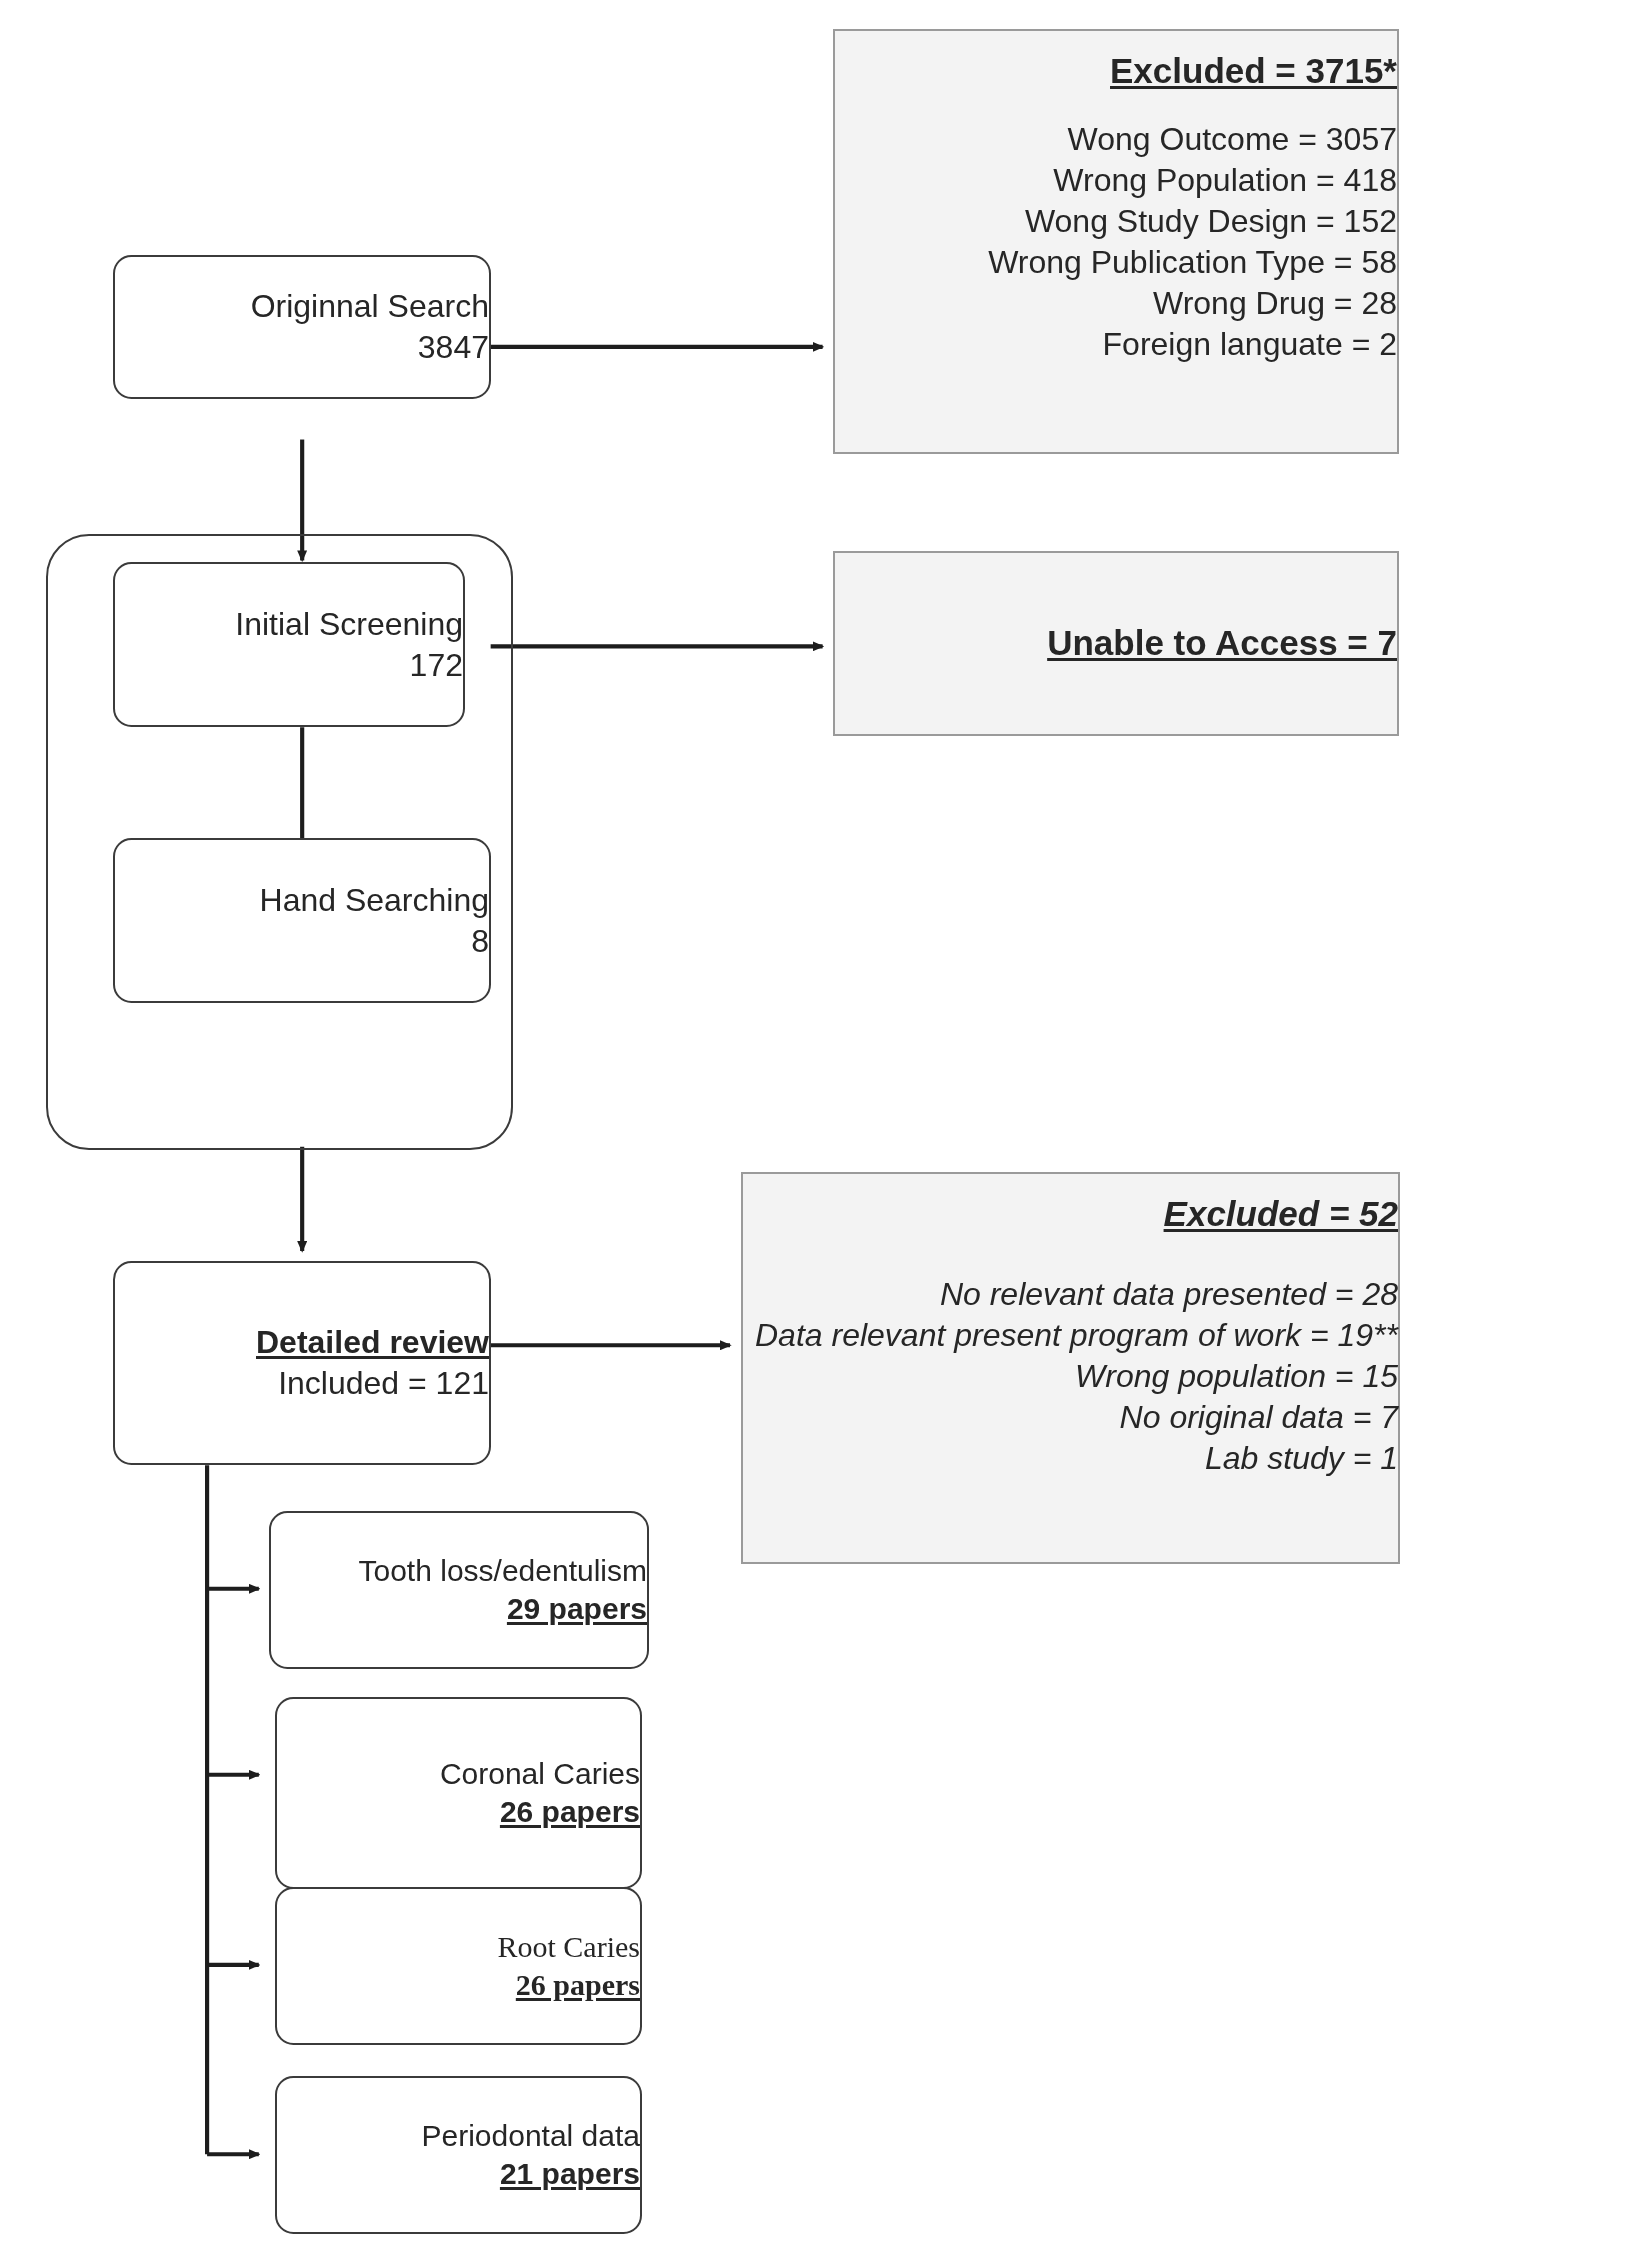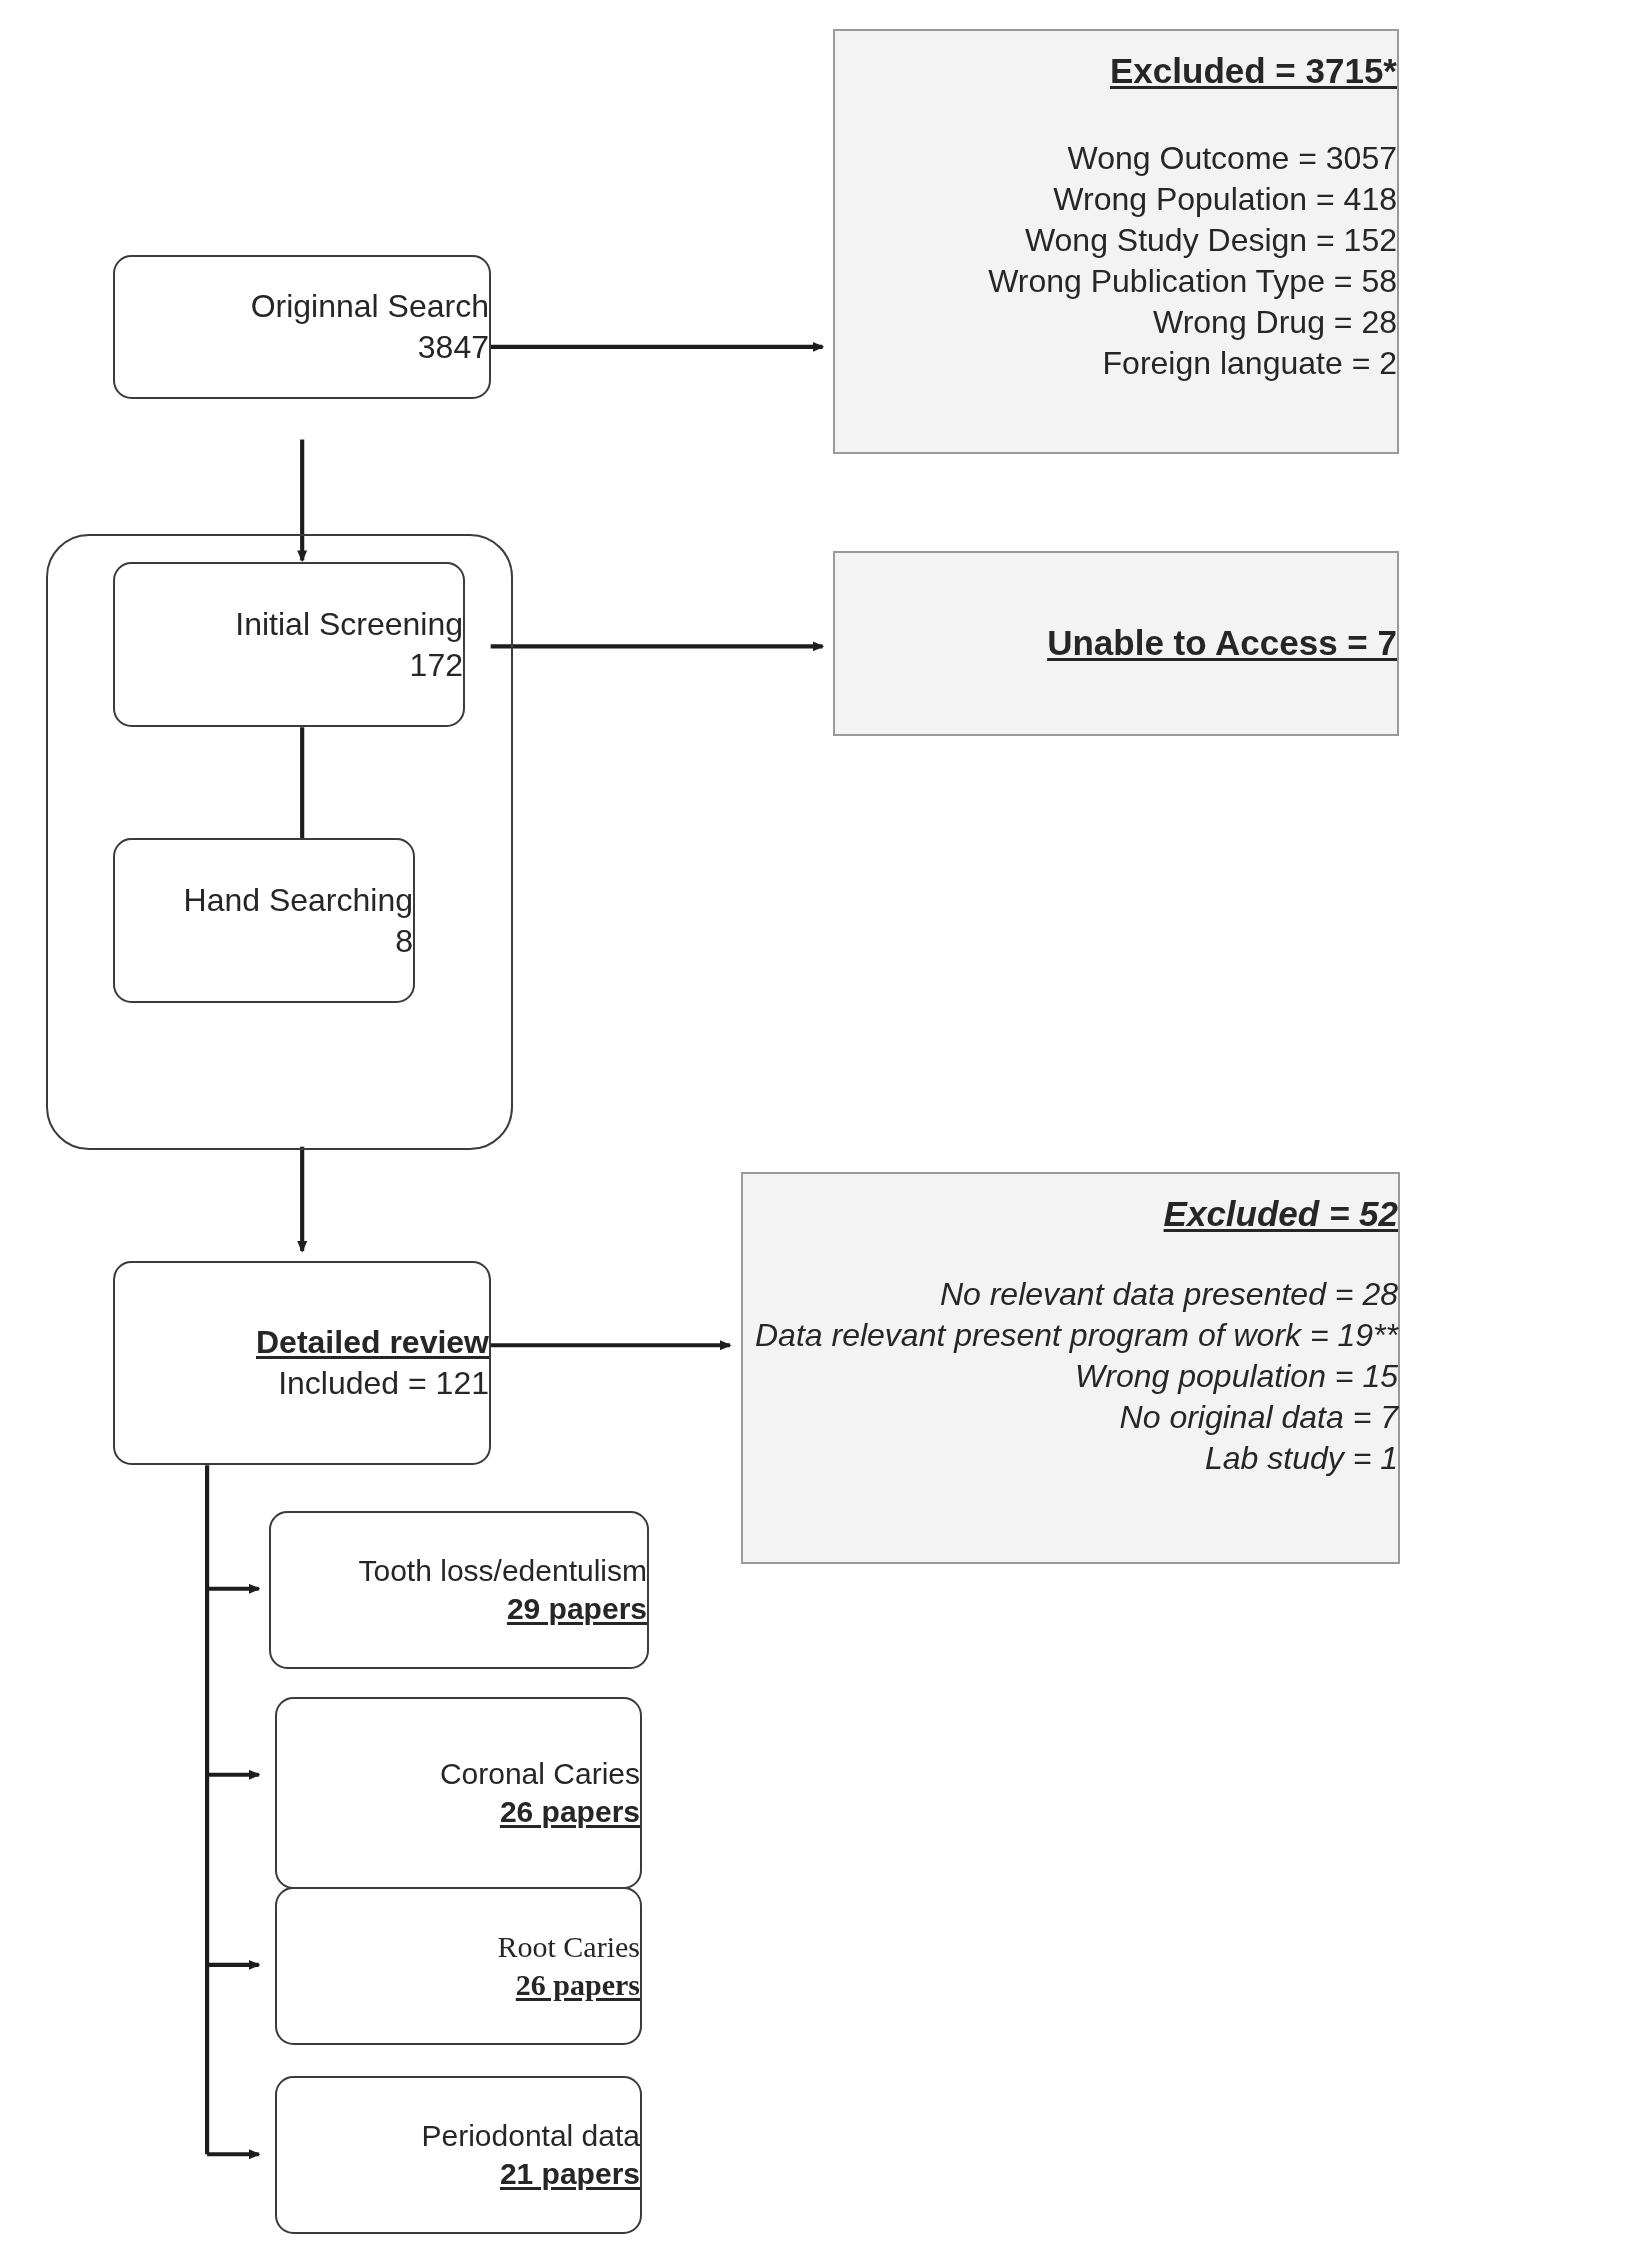--- a/index.html
+++ b/index.html
@@ -107,21 +107,21 @@
   <div class="node rounded" style="left:113px; top:255px; width:378px; height:144px;">
     <span class="line fs-main">Originnal Search</span>
     <span class="line fs-main">3847</span>
   </div>
 
   <div class="node rounded" style="left:113px; top:562px; width:352px; height:165px;">
     <span class="line fs-main">Initial Screening</span>
     <span class="line fs-main">172</span>
   </div>
 
-  <div class="node rounded" style="left:113px; top:838px; width:302px; height:165px;">
+  <div class="node rounded" style="left:113px; top:838px; width:378px; height:165px;">
     <span class="line fs-main">Hand Searching</span>
     <span class="line fs-main">8</span>
   </div>
 
 
   <div class="node rounded" style="left:113px; top:1261px; width:378px; height:204px;">
     <span class="line fs-main u">Detailed review</span>
     <span class="line fs-main">Included = 121</span>
   </div>
 
@@ -140,21 +140,21 @@
     <span class="line fs-small u">26 papers</span>
   </div>
 
   <div class="node rounded" style="left:275px; top:2076px; width:367px; height:158px;">
     <span class="line fs-small pad-sm">Periodontal data</span>
     <span class="line fs-small u">21 papers</span>
   </div>
 
   <div class="node grey" style="left:833px; top:29px; width:566px; height:425px; justify-content:flex-start; padding-top:18.4px;">
     <span class="line fs-grey-h u">Excluded = 3715*</span>
-    <div class="stack" style="margin-top:44px;">
+    <div class="stack" style="margin-top:25px;">
       <span class="line fs-grey">Wong Outcome = 3057</span>
       <span class="line fs-grey">Wrong Population = 418</span>
       <span class="line fs-grey">Wong Study Design = 152</span>
       <span class="line fs-grey">Wrong Publication Type = 58</span>
       <span class="line fs-grey">Wrong Drug = 28</span>
       <span class="line fs-grey">Foreign languate = 2</span>
     </div>
   </div>
 
   <div class="node grey" style="left:833px; top:551px; width:566px; height:185px;">

